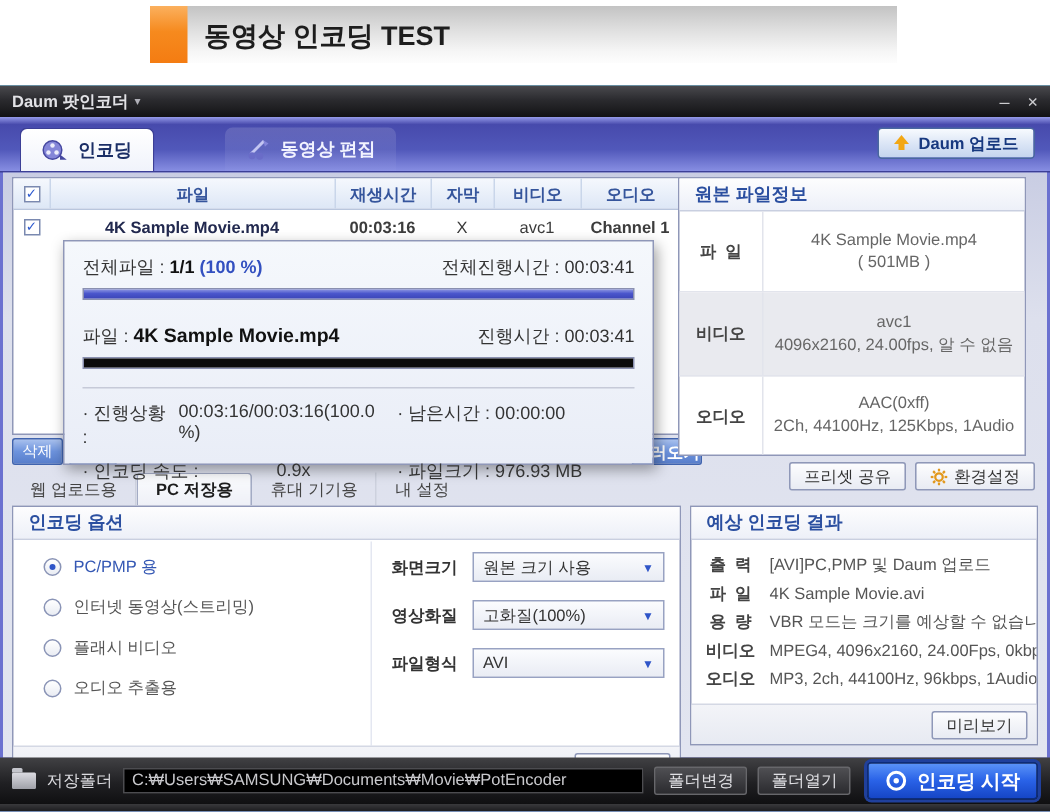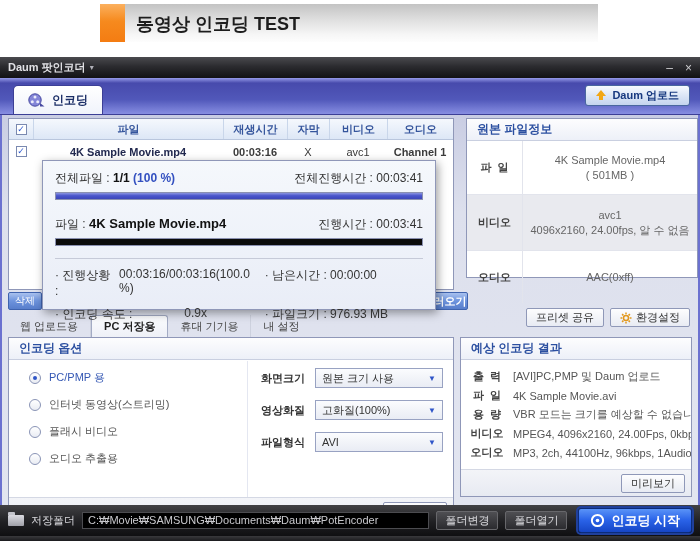--- a/index.html
+++ b/index.html
@@ -98,21 +98,21 @@
     background:linear-gradient(180deg,#fbfcfe 0%,#e9ecf4 100%); display:flex; align-items:center;
     justify-content:space-between; }
   .dd .arr { font-size:8px; color:#2f55c8; }
   .opt-footer, .res-footer { position:absolute; left:0; right:0; bottom:0; height:27px;
     background:linear-gradient(180deg,#f3f4f8 0%,#e7eaf2 100%); border-top:1px solid #d4d8e4; }
   .small-btn { position:absolute; height:19px; padding:0 9px; font-size:11px; color:#333;
     background:linear-gradient(180deg,#fdfdfe 0%,#e8ebf3 100%); border:1px solid #8f98b8; border-radius:2px;
     display:inline-flex; align-items:center; gap:4px; }
 
   
-  .info-panel { left:464px; top:3px; width:232px; height:160px; }
+  .info-panel { left:450px; top:3px; width:232px; height:186px; }
   .info-row { display:flex; border-bottom:1px solid #e2e4ec; height:54px; }
   .info-row.alt { background:#e9eaef; height:56px; }
   .info-row:last-child { border-bottom:none; height:52px; }
   .info-label { width:56px; display:flex; align-items:center; justify-content:center; font-size:11px;
     font-weight:bold; color:#444; border-right:1px solid #e2e4ec; white-space:pre; }
   .info-value { flex:1; display:flex; flex-direction:column; align-items:center; justify-content:center;
     font-size:11px; color:#666; line-height:15px; text-align:center; }
   .side-btns { position:absolute; right:8px; top:193px; display:flex; gap:6px; }
   .side-btns .small-btn { position:static; }
 
@@ -190,20 +190,29 @@
         <div class="tab active">
           <svg width="17" height="15" viewBox="0 0 17 15">
               <circle cx="7" cy="7" r="6.2" fill="#8486d8" stroke="#4648a0"></circle>
               <circle cx="7" cy="4" r="1.5" fill="#ecedfb"></circle>
               <circle cx="4.3" cy="8.7" r="1.5" fill="#ecedfb"></circle>
               <circle cx="9.7" cy="8.7" r="1.5" fill="#ecedfb"></circle>
               <path d="M12 10 L16.5 13.5 L12 13.5 Z" fill="#4648a0"></path>
             </svg>
           <span>인코딩</span>
         </div>
+        <div class="tab inactive">
+          <svg width="16" height="15" viewBox="0 0 16 15">
+              <path d="M3 11 L12 2" stroke="#c3c5f2" stroke-width="2"></path>
+              <path d="M11.5 1.5 l3.5 2.2 -2.4 2.2 z" fill="#8385da"></path>
+              <circle cx="4" cy="11.8" r="2.3" fill="#6a6cc8"></circle>
+              <circle cx="9.2" cy="12.2" r="2.3" fill="#6a6cc8"></circle>
+            </svg>
+          <span>동영상 편집</span>
+        </div>
         <div class="upload-btn">
           <span class="up-arrow"></span>
           <span>Daum 업로드</span>
         </div>
       </div>
 
       <div class="content">
 
         <div class="panel file-panel">
           <div class="fl-header">
@@ -249,20 +258,21 @@
             <div class="info-label">비디오</div>
             <div class="info-value">
               <span>avc1</span>
               <span>4096x2160, 24.00fps, 알 수 없음</span>
             </div>
           </div>
           <div class="info-row">
             <div class="info-label">오디오</div>
             <div class="info-value">
               <span>AAC(0xff)</span>
+              <span>2Ch, 44100Hz, 125Kbps, 1Audio</span>
             </div>
           </div>
         </div>
 
         <div class="side-btns">
           <span class="small-btn">프리셋 공유</span>
           <span class="small-btn">
             <svg width="12" height="12" viewBox="0 0 12 12">
                 <g stroke="#e2981c" stroke-width="1.5">
                   <line x1="6" y1="0.5" x2="6" y2="2.3"></line>
@@ -400,21 +410,21 @@
             </span>
             <span>· 파일크기 :  976.93 MB</span>
           </div>
         </div>
 
       </div>
 
       <div class="bottombar">
         <span class="folder-icon"></span>
         <span class="save-label">저장폴더</span>
-        <div class="path-input">C:₩Movie₩SAMSUNG₩Documents₩Daum₩PotEncoder</div>
+        <div class="path-input">C:₩Users₩SAMSUNG₩Documents₩Movie₩PotEncoder</div>
         <span class="dark-btn">폴더변경</span>
         <span class="dark-btn">폴더열기</span>
         <span class="start-btn">
           <svg width="15" height="15" viewBox="0 0 15 15">
               <circle cx="7.5" cy="7.5" r="5.6" fill="none" stroke="#fff" stroke-width="2"></circle>
               <circle cx="7.5" cy="7.5" r="1.8" fill="#fff"></circle>
             </svg>
           <span>인코딩 시작</span>
         </span>
       </div>

